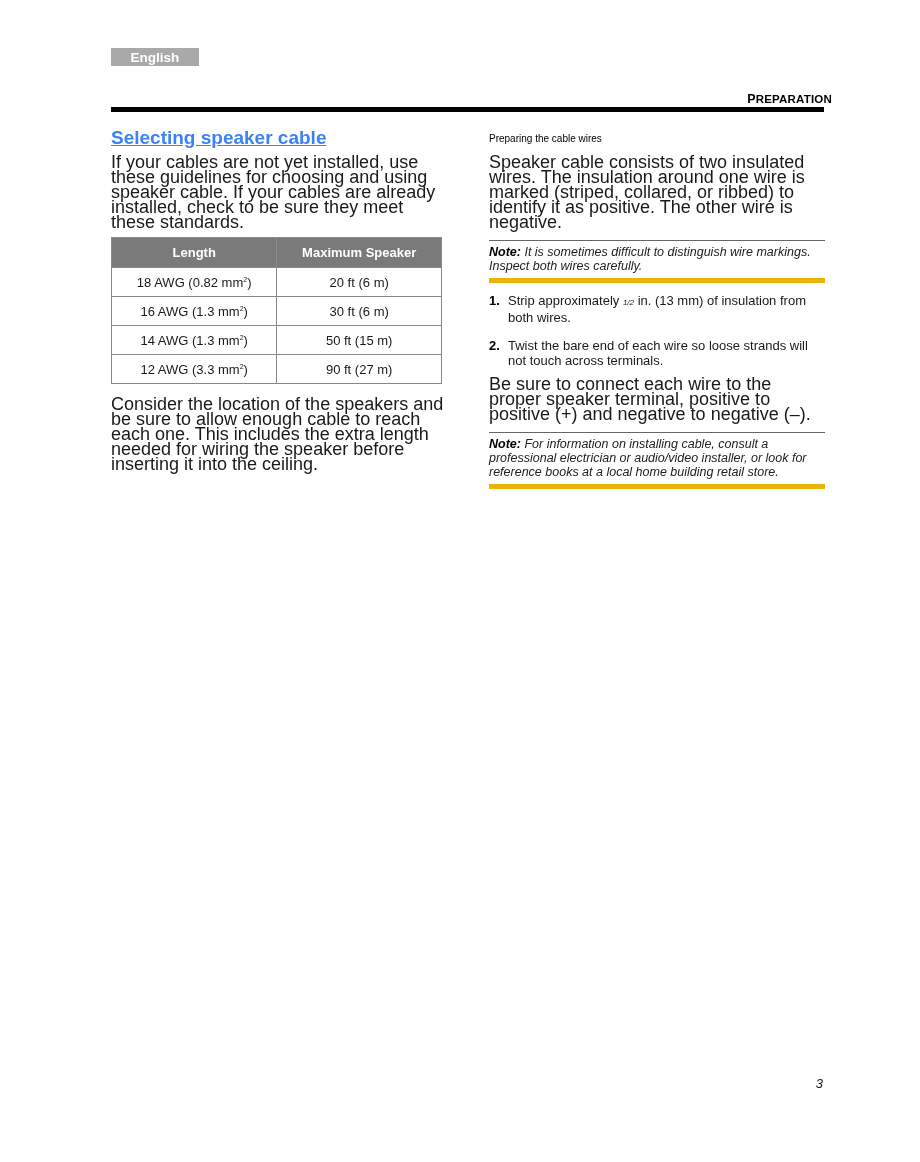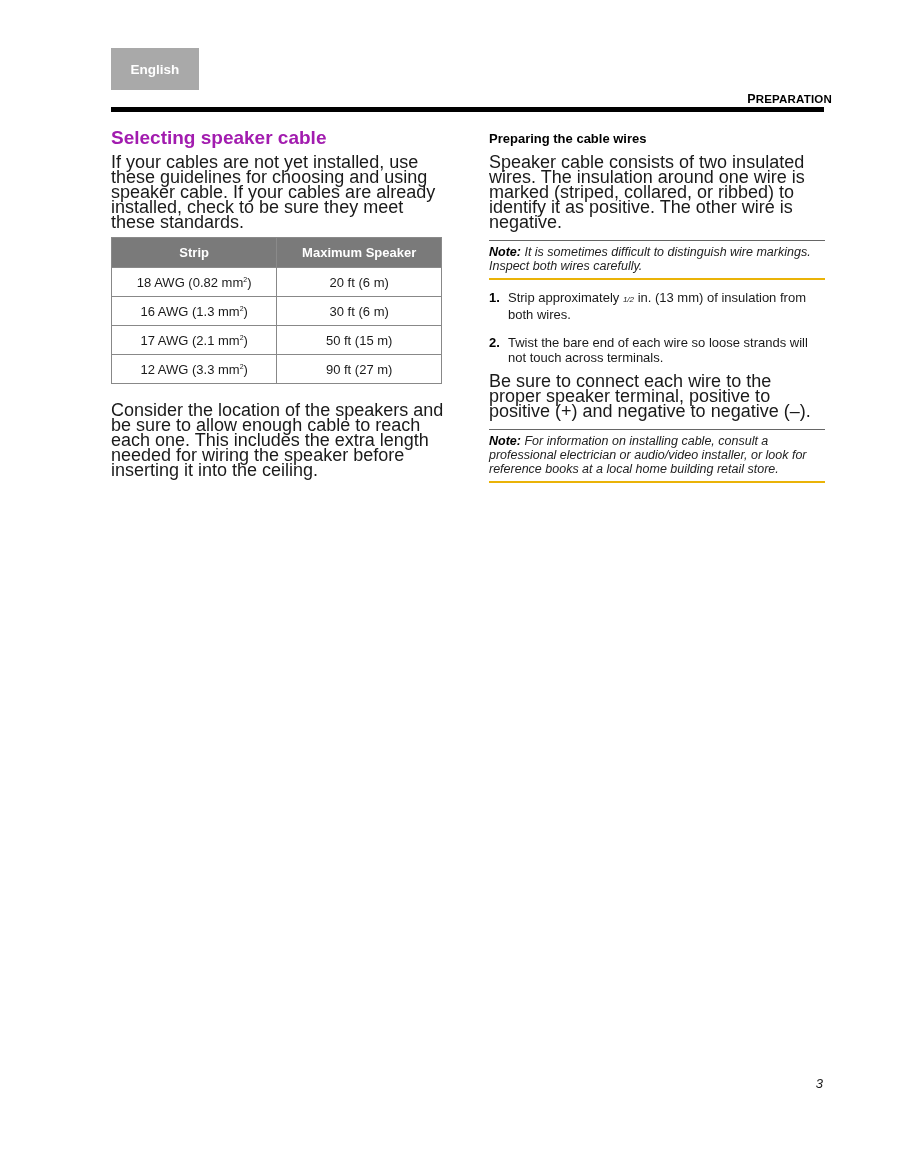--- a/index.html
+++ b/index.html
@@ -1,52 +1,52 @@
 <!DOCTYPE html>
 <html><head>
 <meta charset="utf-8">
 <style>
   html, body { margin: 0; padding: 0; }
   body {
     width: 920px; height: 1162px; background: #ffffff; position: relative;
     font-family: "Liberation Sans", sans-serif; color: #1a1a1a; overflow: hidden;
   }
   .lang-tab {
-    position: absolute; left: 111px; top: 48px; width: 88px; height: 42px;
+    position: absolute; left: 111px; top: 48px; width: 88px; height: 18px;
     background: #a9a9a9; color: #ffffff; font-weight: bold; font-size: 13.5px;
     display: flex; align-items: center; justify-content: center;
   }
   .section-label {
     position: absolute; right: 88px; top: 92px; font-weight: bold; font-size: 11.5px;
     letter-spacing: 0.2px; color: #000;
   }
   .section-label .cap { font-size: 12.5px; }
   .top-rule {
     position: absolute; left: 111px; top: 107px; width: 713px; height: 5px; background: #000;
   }
   .col { position: absolute; top: 126px; }
   .col-left { left: 111px; width: 334px; }
   .col-right { left: 489px; width: 336px; }
-  h1 { margin: 0 0 5px 0; font-size: 19px; font-weight: bold; color: #a21caf; line-height: 24px; }
-  h2 { margin: 2px 0 5px 0; font-size: 13px; font-weight: bold; color: #000; line-height: 22px; }
+  h1 { margin: 0 0 5px 0; font-size: 19px; font-weight: bold; color: #3b82f6; line-height: 24px; text-decoration: underline; }
+  h2 { margin: 2px 0 5px 0; font-size: 10px; font-weight: normal; color: #000; line-height: 22px; }
   p { margin: 0; font-size: 18px; line-height: 15px; }
   table {
     border-collapse: collapse; width: 331px; margin-top: 7px; font-size: 13px;
   }
   th {
     background: #7a7a7a; color: #fff; font-weight: bold; height: 27px; text-align: center;
     border: 1px solid #8a8a8a; font-size: 13px;
   }
   td {
     height: 26px; text-align: center; border: 1px solid #888; color: #1a1a1a;
   }
   sup { font-size: 7px; vertical-align: 5px; }
-  .after-table { margin-top: 19px; }
+  .after-table { margin-top: 13px; }
   .note {
-    border-top: 1px solid #666; border-bottom: 2px solid #eab308;
+    border-top: 1px solid #666; border-bottom: 5px solid #eab308;
     padding: 4px 0 5px 0; margin: 10px 0 10px 0;
     font-style: italic; font-size: 12.5px; line-height: 14px; color: #222;
   }
   .note b { font-style: italic; color: #000; }
   ol { list-style: none; padding: 0; margin: 8px 0 0 0; }
   ol li { display: flex; font-size: 13px; line-height: 15px; margin-bottom: 13px; }
   ol li .num { width: 19px; font-weight: bold; flex-shrink: 0; color: #000; }
   .frac { font-size: 8px; font-style: italic; }
   .page-num {
     position: absolute; right: 97px; top: 1076px; font-style: italic; font-size: 13px;
@@ -61,35 +61,35 @@
 
 <div class="top-rule"></div>
 
 <div class="col col-left">
   <h1>Selecting speaker cable</h1>
   <p>If your cables are not yet installed, use these guidelines for choosing and using speaker cable. If your cables are already installed, check to be sure they meet these standards.</p>
 
   <table>
     <thead>
       <tr>
-        <th>Strip</th>
+        <th>Length</th>
         <th>Maximum Speaker</th>
       </tr>
     </thead>
     <tbody>
       <tr>
         <td><span>18 AWG (0.82 mm</span><sup>2</sup><span>)</span></td>
         <td>20 ft (6 m)</td>
       </tr>
       <tr>
         <td><span>16 AWG (1.3 mm</span><sup>2</sup><span>)</span></td>
         <td>30 ft (6 m)</td>
       </tr>
       <tr>
-        <td><span>17 AWG (2.1 mm</span><sup>2</sup><span>)</span></td>
+        <td><span>14 AWG (1.3 mm</span><sup>2</sup><span>)</span></td>
         <td>50 ft (15 m)</td>
       </tr>
       <tr>
         <td><span>12 AWG (3.3 mm</span><sup>2</sup><span>)</span></td>
         <td>90 ft (27 m)</td>
       </tr>
     </tbody>
   </table>
 
   <p class="after-table">Consider the location of the speakers and be sure to allow enough cable to reach each one. This includes the extra length needed for wiring the speaker before inserting it into the ceiling.</p>

